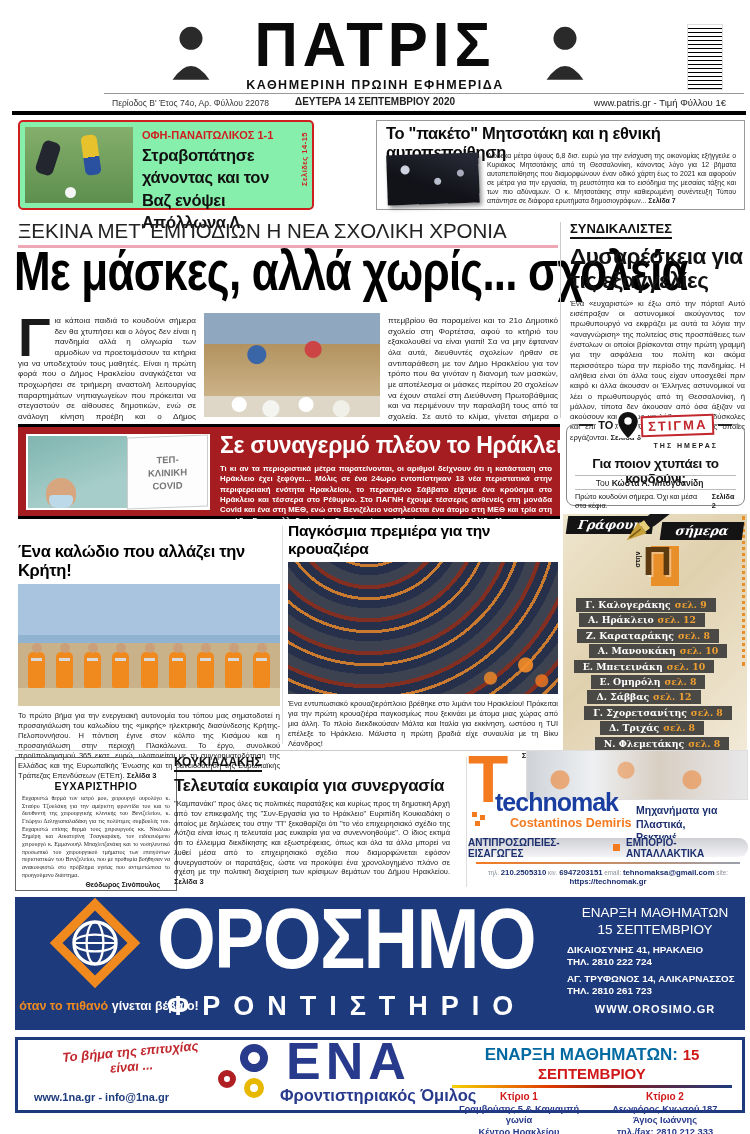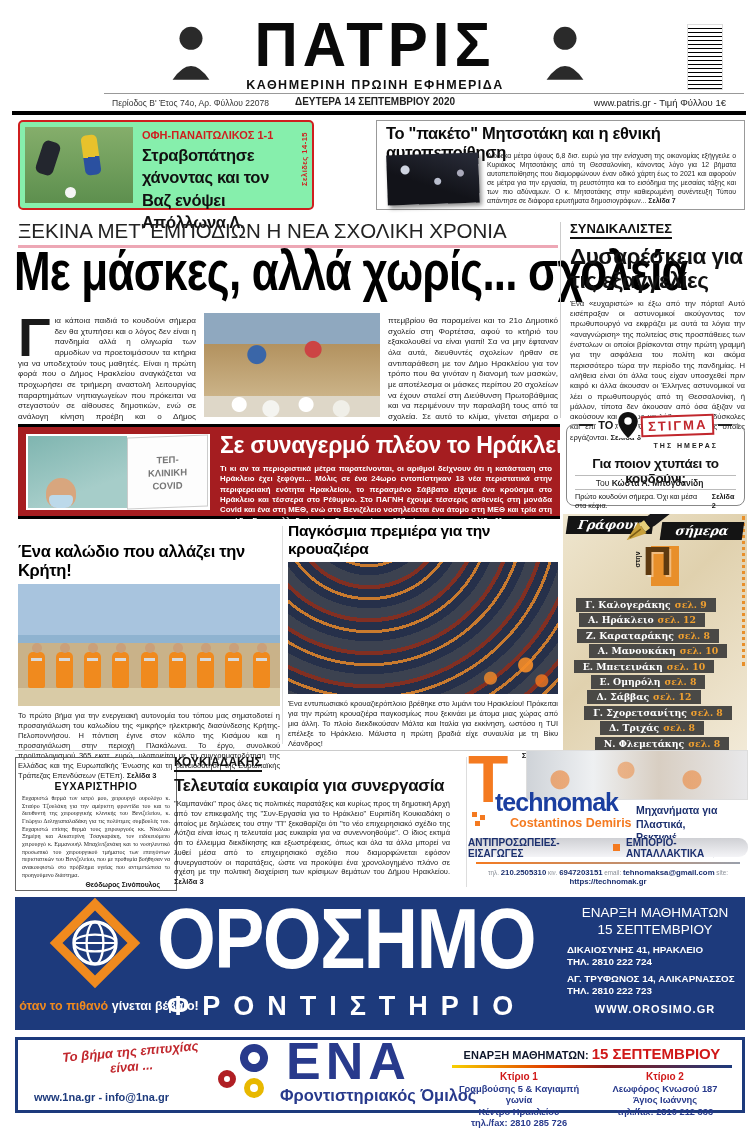--- a/index.html
+++ b/index.html
@@ -168,21 +168,21 @@
   .ena-web { position:absolute; left:16px; top:51px; font-size:11px; font-weight:800; color:#1d3a7c; }
   .ena-rings { position:absolute; left:198px; top:4px; width:64px; height:62px; }
   .ring { position:absolute; border-radius:50%; }
   .ring-blue { left:24px; top:0; width:28px; height:28px; border:8px solid #283a8c; transform:rotate(-20deg); }
   .ring-red { left:2px; top:26px; width:18px; height:18px; border:6px solid #b01f24; }
   .ring-yellow { left:28px; top:34px; width:20px; height:20px; border:6px solid #e8b800; }
   .ena-name { position:absolute; left:268px; top:-8px; font-size:52px; line-height:58px; font-weight:900; color:#283a8c; letter-spacing:5px; }
   .ena-sub { position:absolute; left:262px; top:46px; font-size:16.5px; font-weight:700; color:#283a8c; }
   .ena-right { position:absolute; left:428px; top:5px; width:292px; }
   .ena-start { text-align:center; font-weight:800; }
-  .ena-start .l1 { color:#0f172a; font-size:11px; }
+  .ena-start .l1 { color:#0369a1; font-size:17px; }
   .ena-start .l2 { color:#d01818; font-size:15px; }
   .ena-grad { height:3px; margin:2px 6px 3px; background:linear-gradient(90deg,#f7d000,#e03a00 35%,#8b1a1a 55%,#1d3a7c); }
   .ena-cols { display:flex; }
   .ena-col { width:50%; text-align:center; font-weight:700; color:#283a8c; font-size:9.3px; line-height:1.25; }
   .ena-col .bt { color:#d01818; font-size:10px; }
 </style>
 </head>
 <body>
 
 <div id="page">
@@ -394,21 +394,21 @@
       <div class="oro-start">
         <div>ΕΝΑΡΞΗ ΜΑΘΗΜΑΤΩΝ</div>
         <div>15 ΣΕΠΤΕΜΒΡΙΟΥ</div>
       </div>
       <div class="oro-addr">
         <div>ΔΙΚΑΙΟΣΥΝΗΣ 41, ΗΡΑΚΛΕΙΟ</div>
         <div>ΤΗΛ. 2810 222 724</div>
       </div>
       <div class="oro-addr">
         <div>ΑΓ. ΤΡΥΦΩΝΟΣ 14, ΑΛΙΚΑΡΝΑΣΣΟΣ</div>
-        <div>ΤΗΛ. 2810 222 723</div>
+        <div>ΤΗΛ. 2810 261 723</div>
       </div>
       <div class="oro-site">WWW.OROSIMO.GR</div>
     </div>
   </div>
 
   <div class="abs ena">
     <div class="ena-tag">Το βήμα της επιτυχίας είναι ...</div>
     <div class="ena-web">www.1na.gr - info@1na.gr</div>
     <div class="ena-rings">
       <div class="ring ring-blue"></div>

